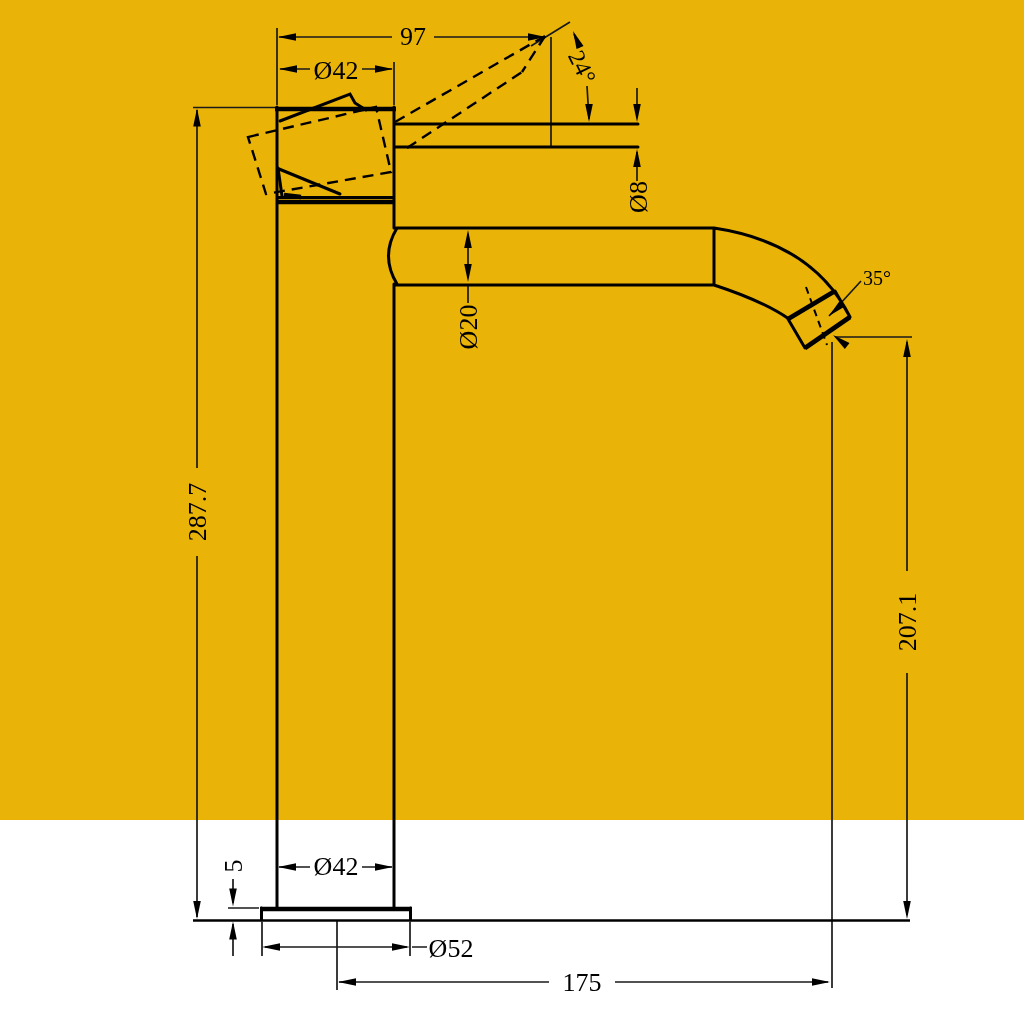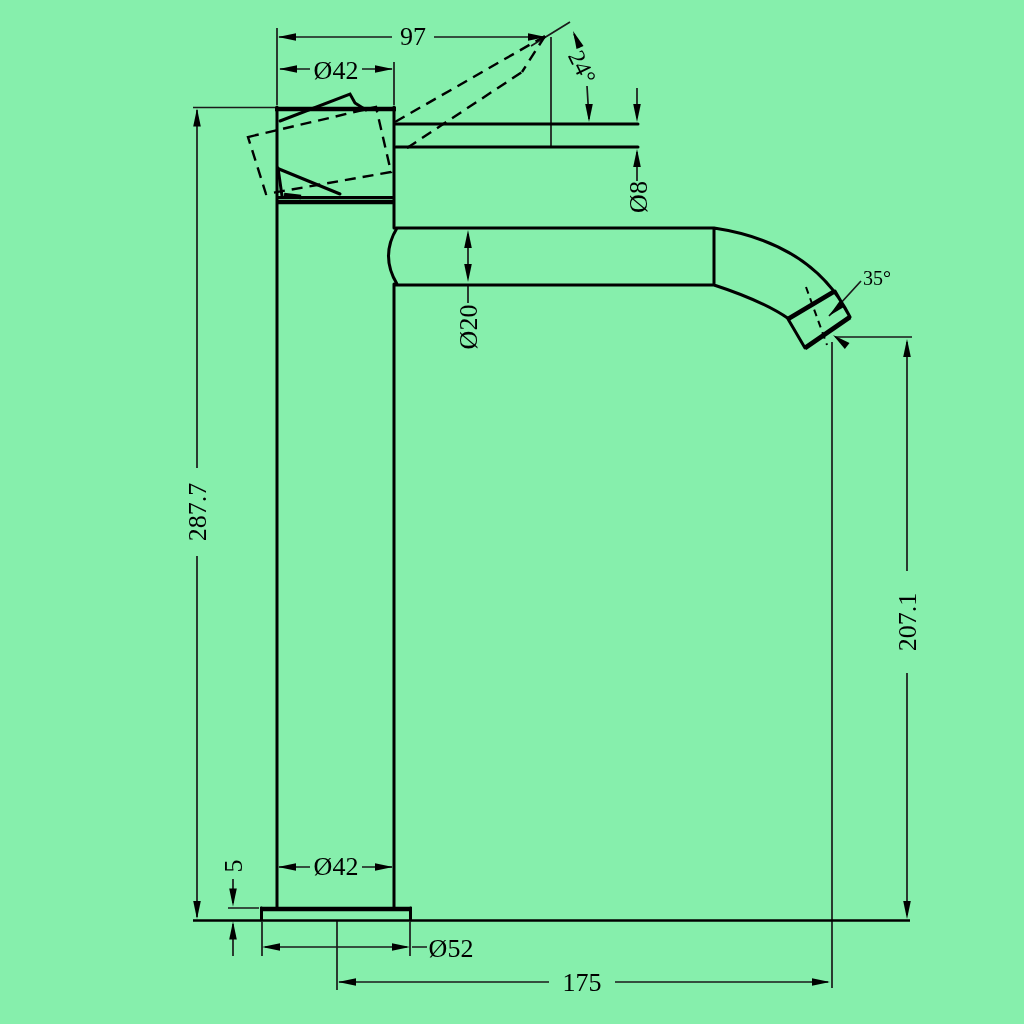--- a/index.html
+++ b/index.html
@@ -1,17 +1,17 @@
 <!DOCTYPE html>
 <html><head>
 <meta charset="utf-8">
 <style>
   html,body{margin:0;padding:0;background:#ffffff;}
   body{width:1024px;height:1024px;overflow:hidden;}
-  #stage{width:1024px;height:1024px;position:relative;background:#86efac;}
+  #stage{width:1024px;height:820px;position:relative;background:#eab308;}
   svg{display:block;}
   text{
     font-family:"Liberation Serif","DejaVu Serif",serif;
     fill:#000000;
   }
   .dim-label{font-size:26px;}
   .dim-label-small{font-size:20px;}
   .dim-label-angle{font-size:24px;}
 </style>
 </head>

